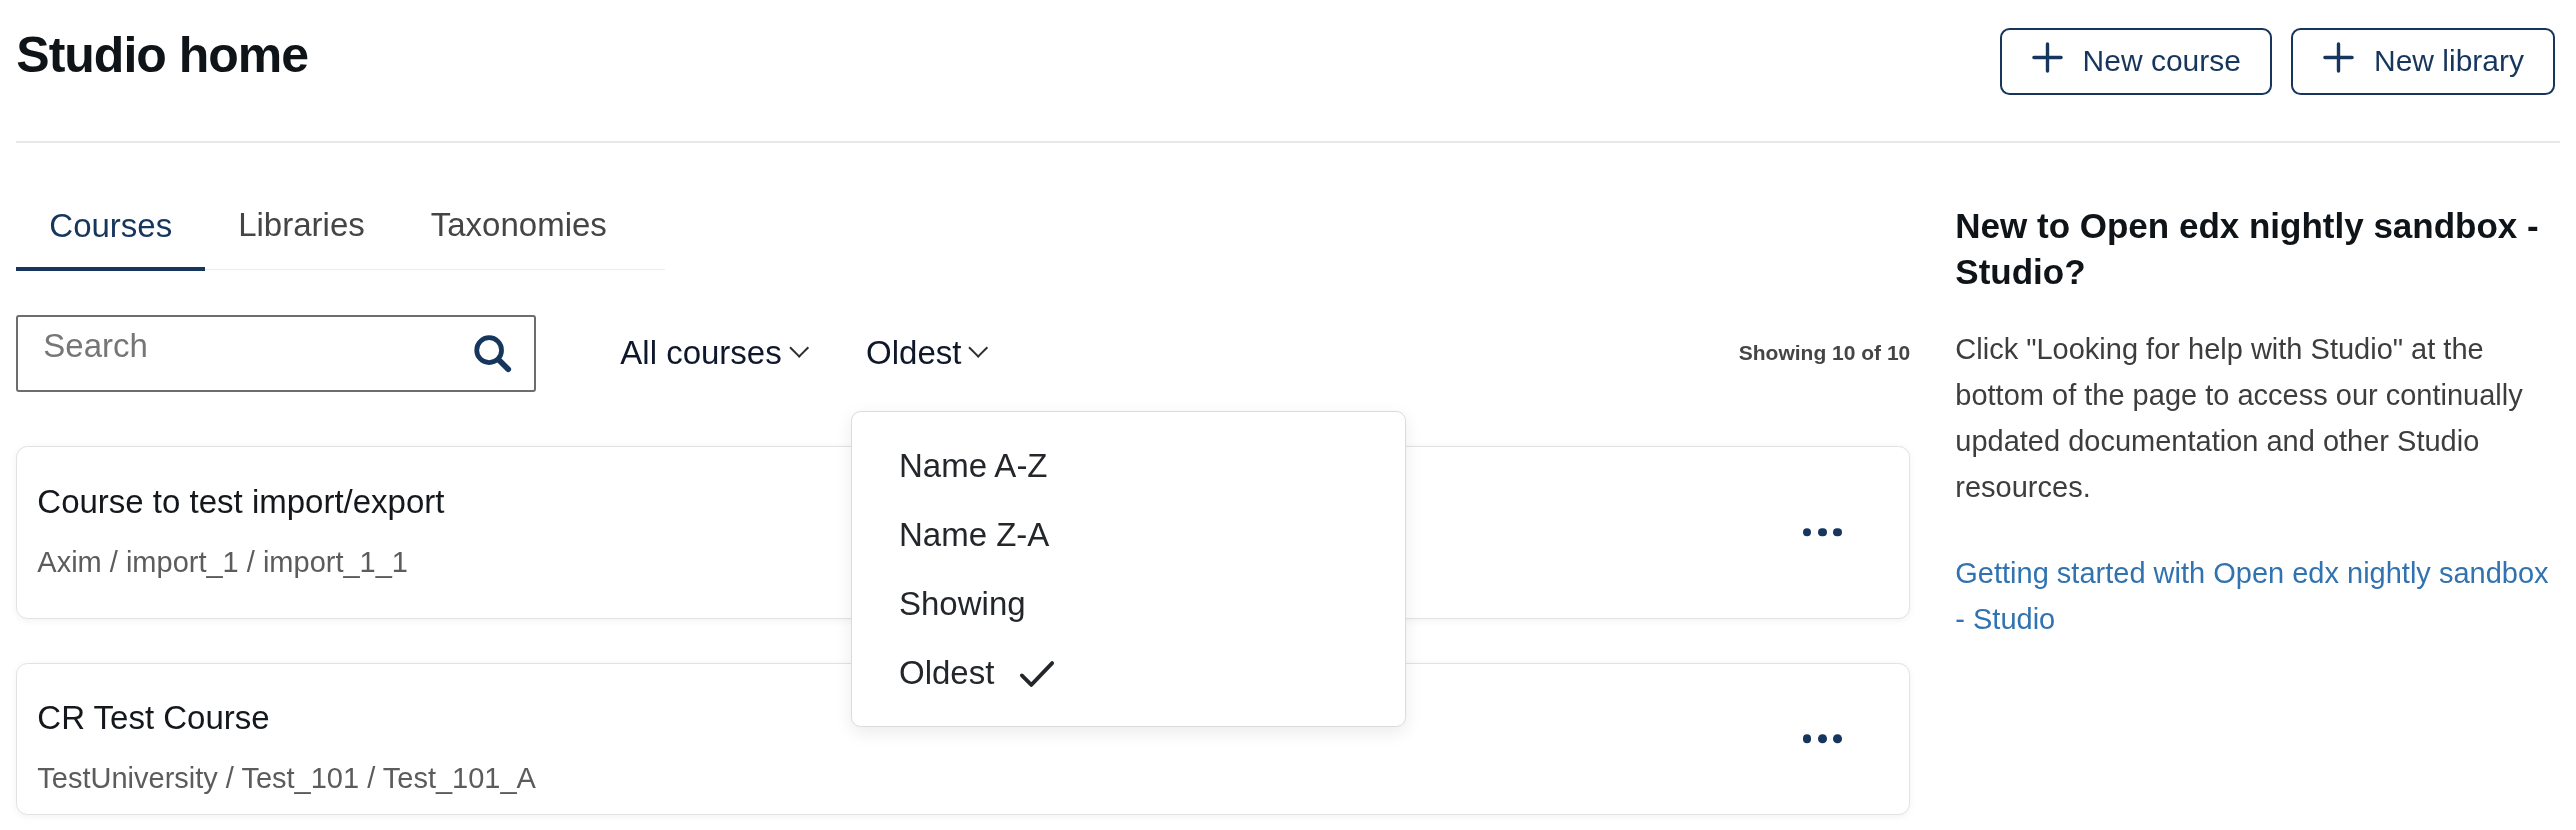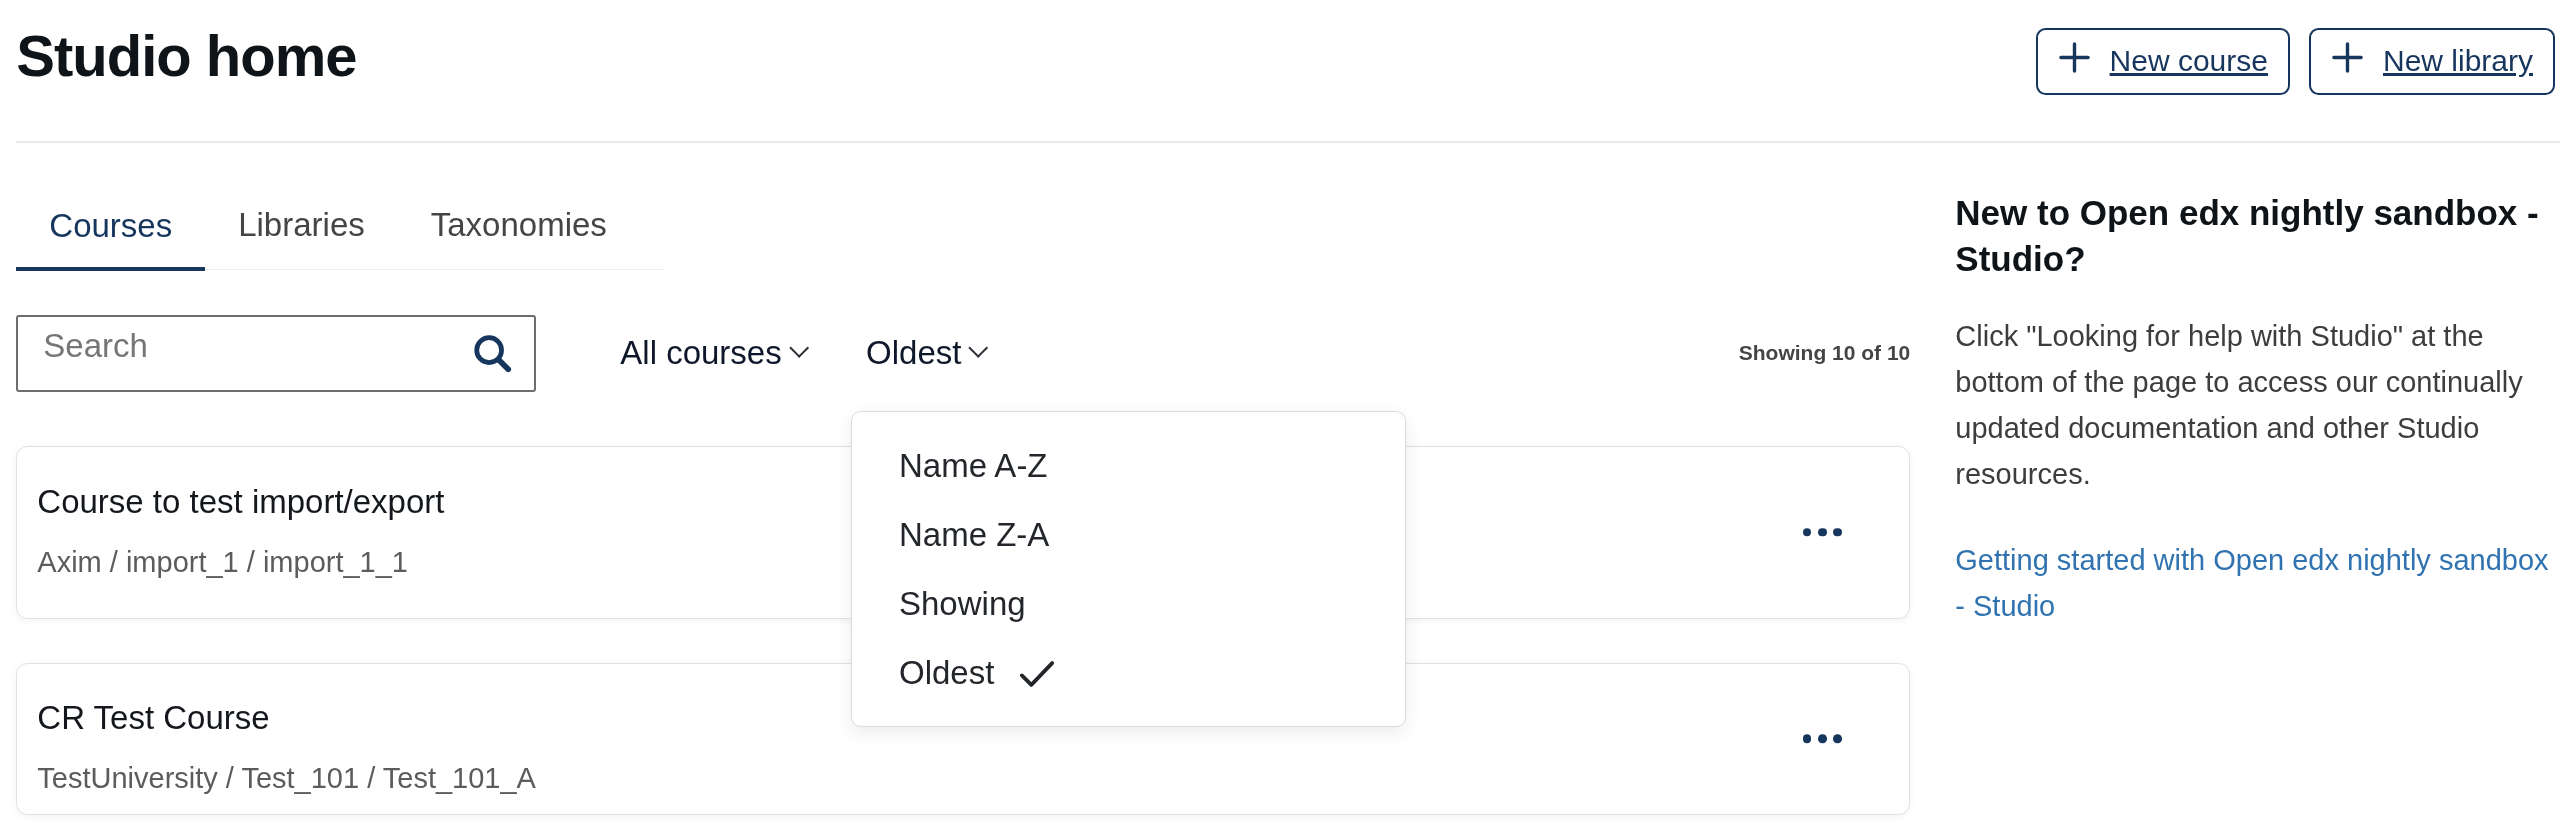--- a/index.html
+++ b/index.html
@@ -15,38 +15,37 @@
     font-family: "Liberation Sans", "DejaVu Sans", sans-serif;
     color: #1f1f1f;
   }
 
   
   .header {
     display: flex; justify-content: space-between; align-items: flex-start;
     padding: 21px 21px 0 16.3px;
   }
   .page-title {
-    font-size: 58px; line-height: 69px; font-weight: 700;
+    font-size: 50px; line-height: 69px; font-weight: 700;
     color: #0f1419; letter-spacing: -1px;
   }
   .header-actions { display: flex; gap: 19px; margin-top: 6.7px; }
   .btn-outline {
     display: inline-flex; align-items: center; gap: 19px;
-    height: 67px; padding: 0 20px;
+    height: 67px; padding: 0 29px;
     background: #fff; border: 2.4px solid var(--primary); border-radius: 9.6px;
     color: var(--primary); font-size: 30px; font-family: inherit; cursor: pointer;
     white-space: nowrap;
-    text-decoration: underline;
   }
   .divider { height: 1.9px; background: #e8e8e8; margin: 46px 16.3px 0; }
 
   
   .content { display: flex; padding: 0 21px 0 16.3px; }
   .main { width: 1894px; flex: none; }
-  .aside { width: 599px; margin-left: 45px; padding-top: 47px; }
+  .aside { width: 599px; margin-left: 45px; padding-top: 60px; }
 
   
   .tabs { display: flex; margin-top: 46px; border-bottom: 1.9px solid #ececec; width: 649px; }
   .tab {
     font-size: 33px; color: var(--muted);
     padding: 17.3px 33px 25px; background: none; border: none;
     font-family: inherit; cursor: pointer; white-space: nowrap;
   }
   .tab--active {
     color: var(--primary);

